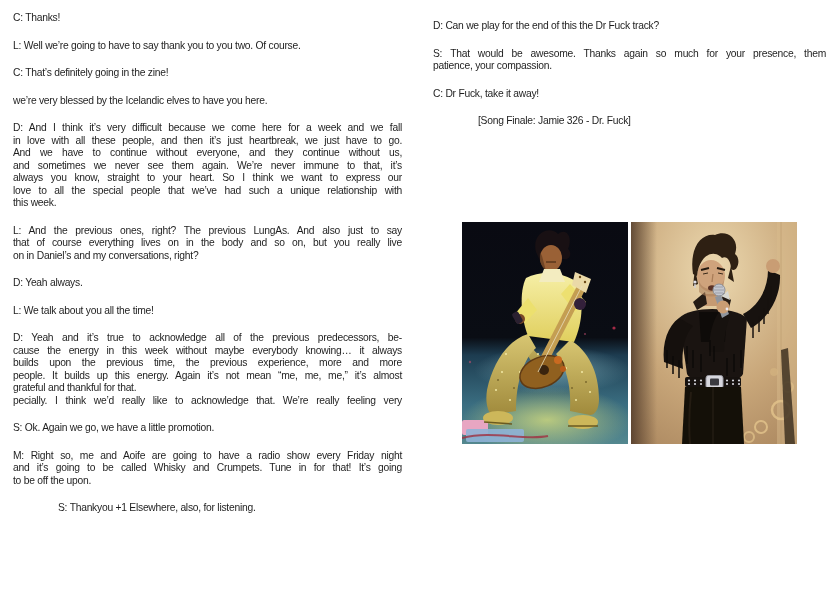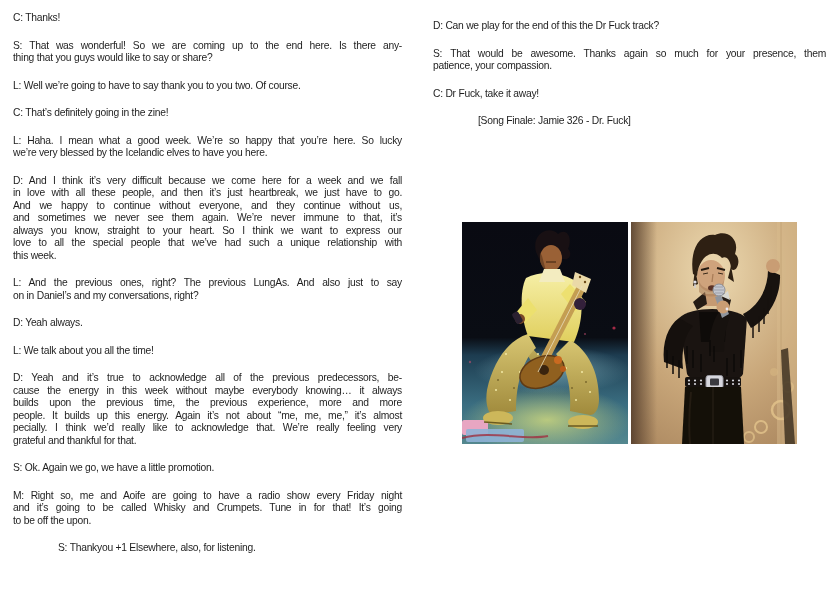--- a/index.html
+++ b/index.html
@@ -41,59 +41,55 @@
 </head>
 <body>
 
 <div class="page">
 
   <div class="col col-left">
       <div class="para">
         <div class="line">C: Thanks!</div>
       </div>
       <div class="para">
-        <div class="line just">S: That was wonderful! So we are coming up to the end here. Is there any-</div>
-        <div class="line">thing that you guys would like to say or share?</div>
-      </div>
-      <div class="para">
         <div class="line">L: Well we’re going to have to say thank you to you two. Of course.</div>
       </div>
       <div class="para">
         <div class="line">C: That’s definitely going in the zine!</div>
       </div>
       <div class="para">
-        <div class="line just">L: Haha. I mean what a good week. We’re so happy that you’re here. So lucky</div>
         <div class="line">we’re very blessed by the Icelandic elves to have you here.</div>
       </div>
       <div class="para">
         <div class="line just">D: And I think it’s very difficult because we come here for a week and we fall</div>
         <div class="line just">in love with all these people, and then it’s just heartbreak, we just have to go.</div>
-        <div class="line just">And we happy to continue without everyone, and they continue without us,</div>
+        <div class="line just">And we have to continue without everyone, and they continue without us,</div>
         <div class="line just">and sometimes we never see them again. We’re never immune to that, it’s</div>
         <div class="line just">always you know, straight to your heart. So I think we want to express our</div>
         <div class="line just">love to all the special people that we’ve had such a unique relationship with</div>
         <div class="line">this week.</div>
       </div>
       <div class="para">
         <div class="line just">L: And the previous ones, right? The previous LungAs. And also just to say</div>
+        <div class="line just">that of course everything lives on in the body and so on, but you really live</div>
         <div class="line">on in Daniel’s and my conversations, right?</div>
       </div>
       <div class="para">
         <div class="line">D: Yeah always.</div>
       </div>
       <div class="para">
         <div class="line">L: We talk about you all the time!</div>
       </div>
       <div class="para">
         <div class="line just">D: Yeah and it’s true to acknowledge all of the previous predecessors, be-</div>
         <div class="line just">cause the energy in this week without maybe everybody knowing… it always</div>
         <div class="line just">builds upon the previous time, the previous experience, more and more</div>
-        <div class="line just">people. It builds up this energy. Again it’s not about “me, me, me,” it’s almost</div>
+        <div class="line just">people. It builds up this energy. Again it’s not mean “me, me, me,” it’s almost</div>
+        <div class="line">grateful and thankful for that.</div>
         <div class="line just">pecially. I think we’d really like to acknowledge that. We’re really feeling very</div>
-        <div class="line">grateful and thankful for that.</div>
       </div>
       <div class="para">
         <div class="line">S: Ok. Again we go, we have a little promotion.</div>
       </div>
       <div class="para">
         <div class="line just">M: Right so, me and Aoife are going to have a radio show every Friday night</div>
         <div class="line just">and it’s going to be called Whisky and Crumpets. Tune in for that! It’s going</div>
         <div class="line">to be off the upon.</div>
       </div>
       <div class="para">

